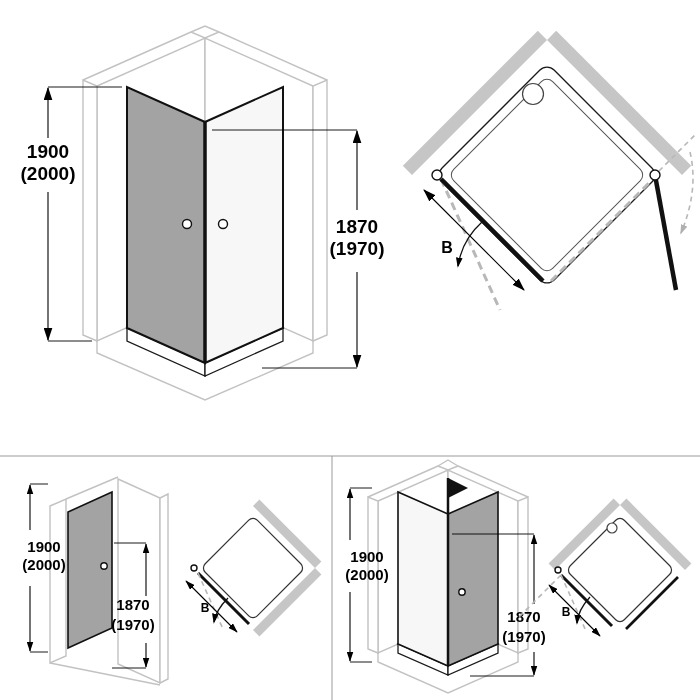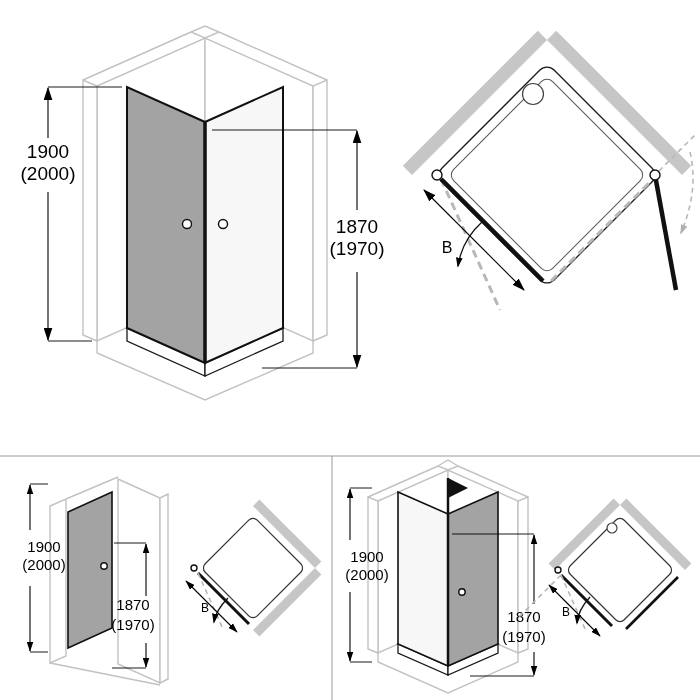--- a/index.html
+++ b/index.html
@@ -1,17 +1,17 @@
 <!DOCTYPE html>
 <html><head>
 <meta charset="utf-8">
 <style>
   html,body{margin:0;padding:0;background:#fff;}
   .stage{position:relative;width:700px;height:700px;background:#fff;overflow:hidden;
-         font-family:"Liberation Sans",sans-serif;}
+         font-family:"Liberation Sans",sans-serif;font-weight:bold;}
   svg{display:block;}
   
   .wall       {fill:#ffffff;stroke:#c2c2c2;stroke-width:1.4;}
   .wall-ln    {fill:none;stroke:#c2c2c2;stroke-width:1.4;}
   .band       {stroke:none;}
   .tray       {fill:#ffffff;stroke:#1a1a1a;stroke-width:1.3;}
   .tray-sm    {fill:#ffffff;stroke:#333333;stroke-width:1.2;}
   .tray-in    {fill:none;stroke:#555555;stroke-width:1;stroke-linejoin:round;}
   .drain      {fill:#ffffff;stroke:#444444;stroke-width:1.2;}
   .glass      {stroke:#111111;stroke-width:2;}

